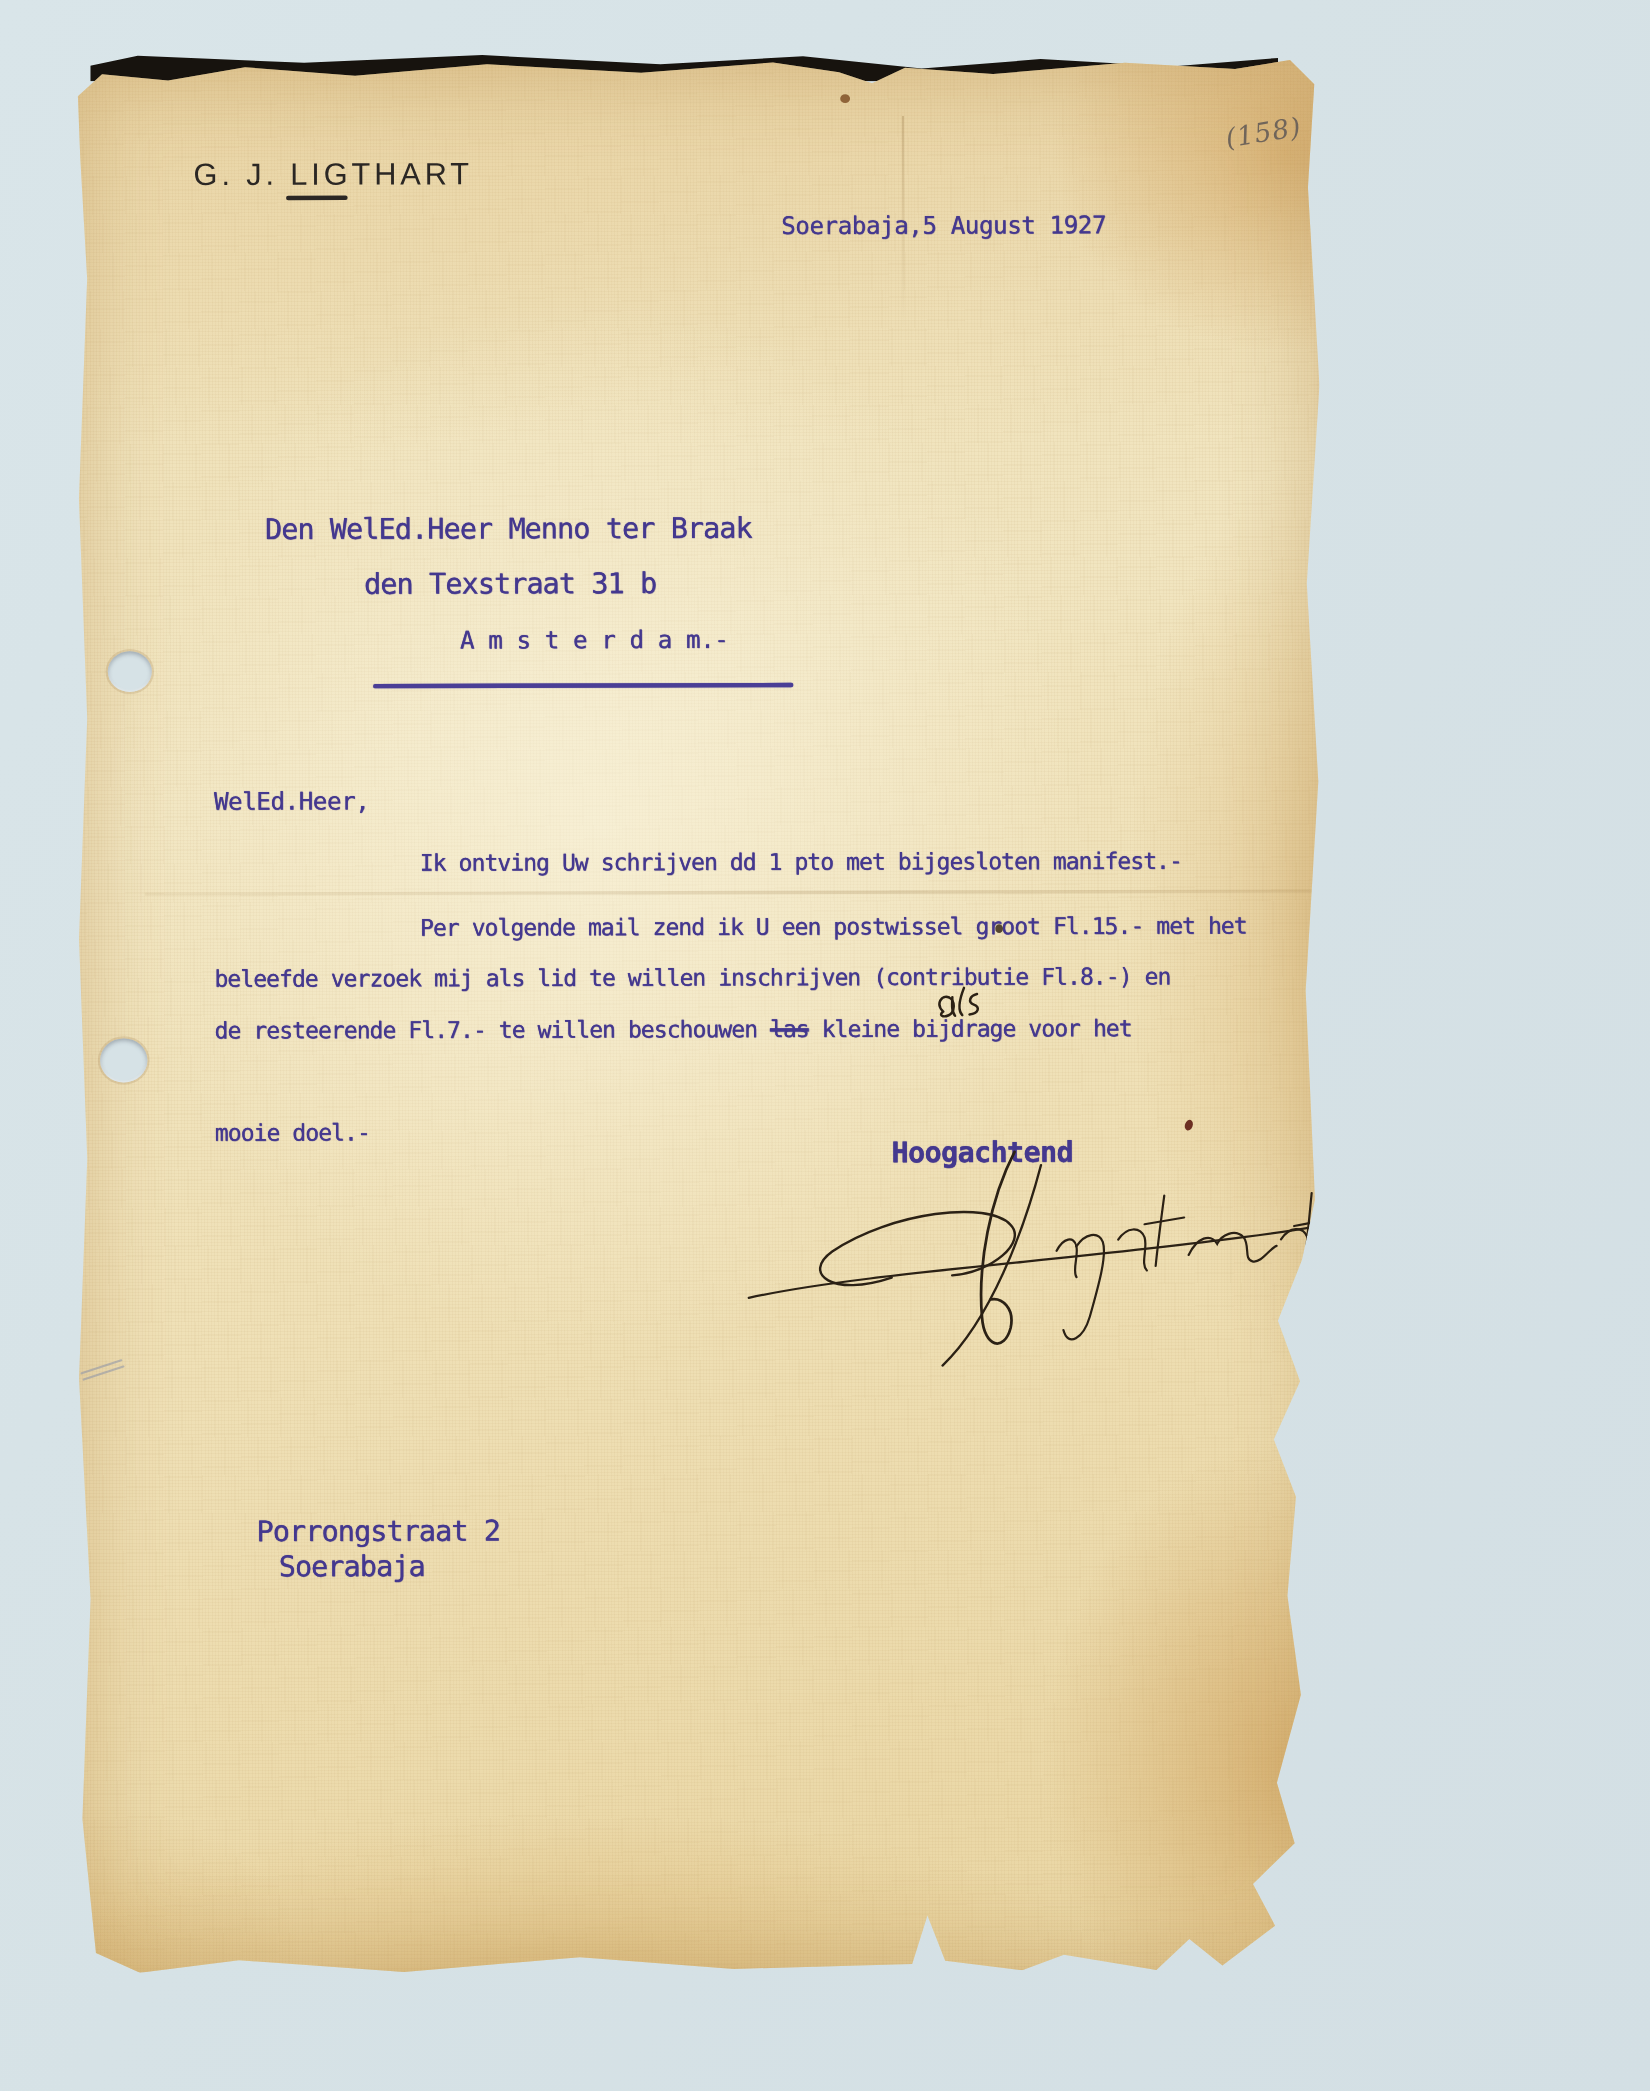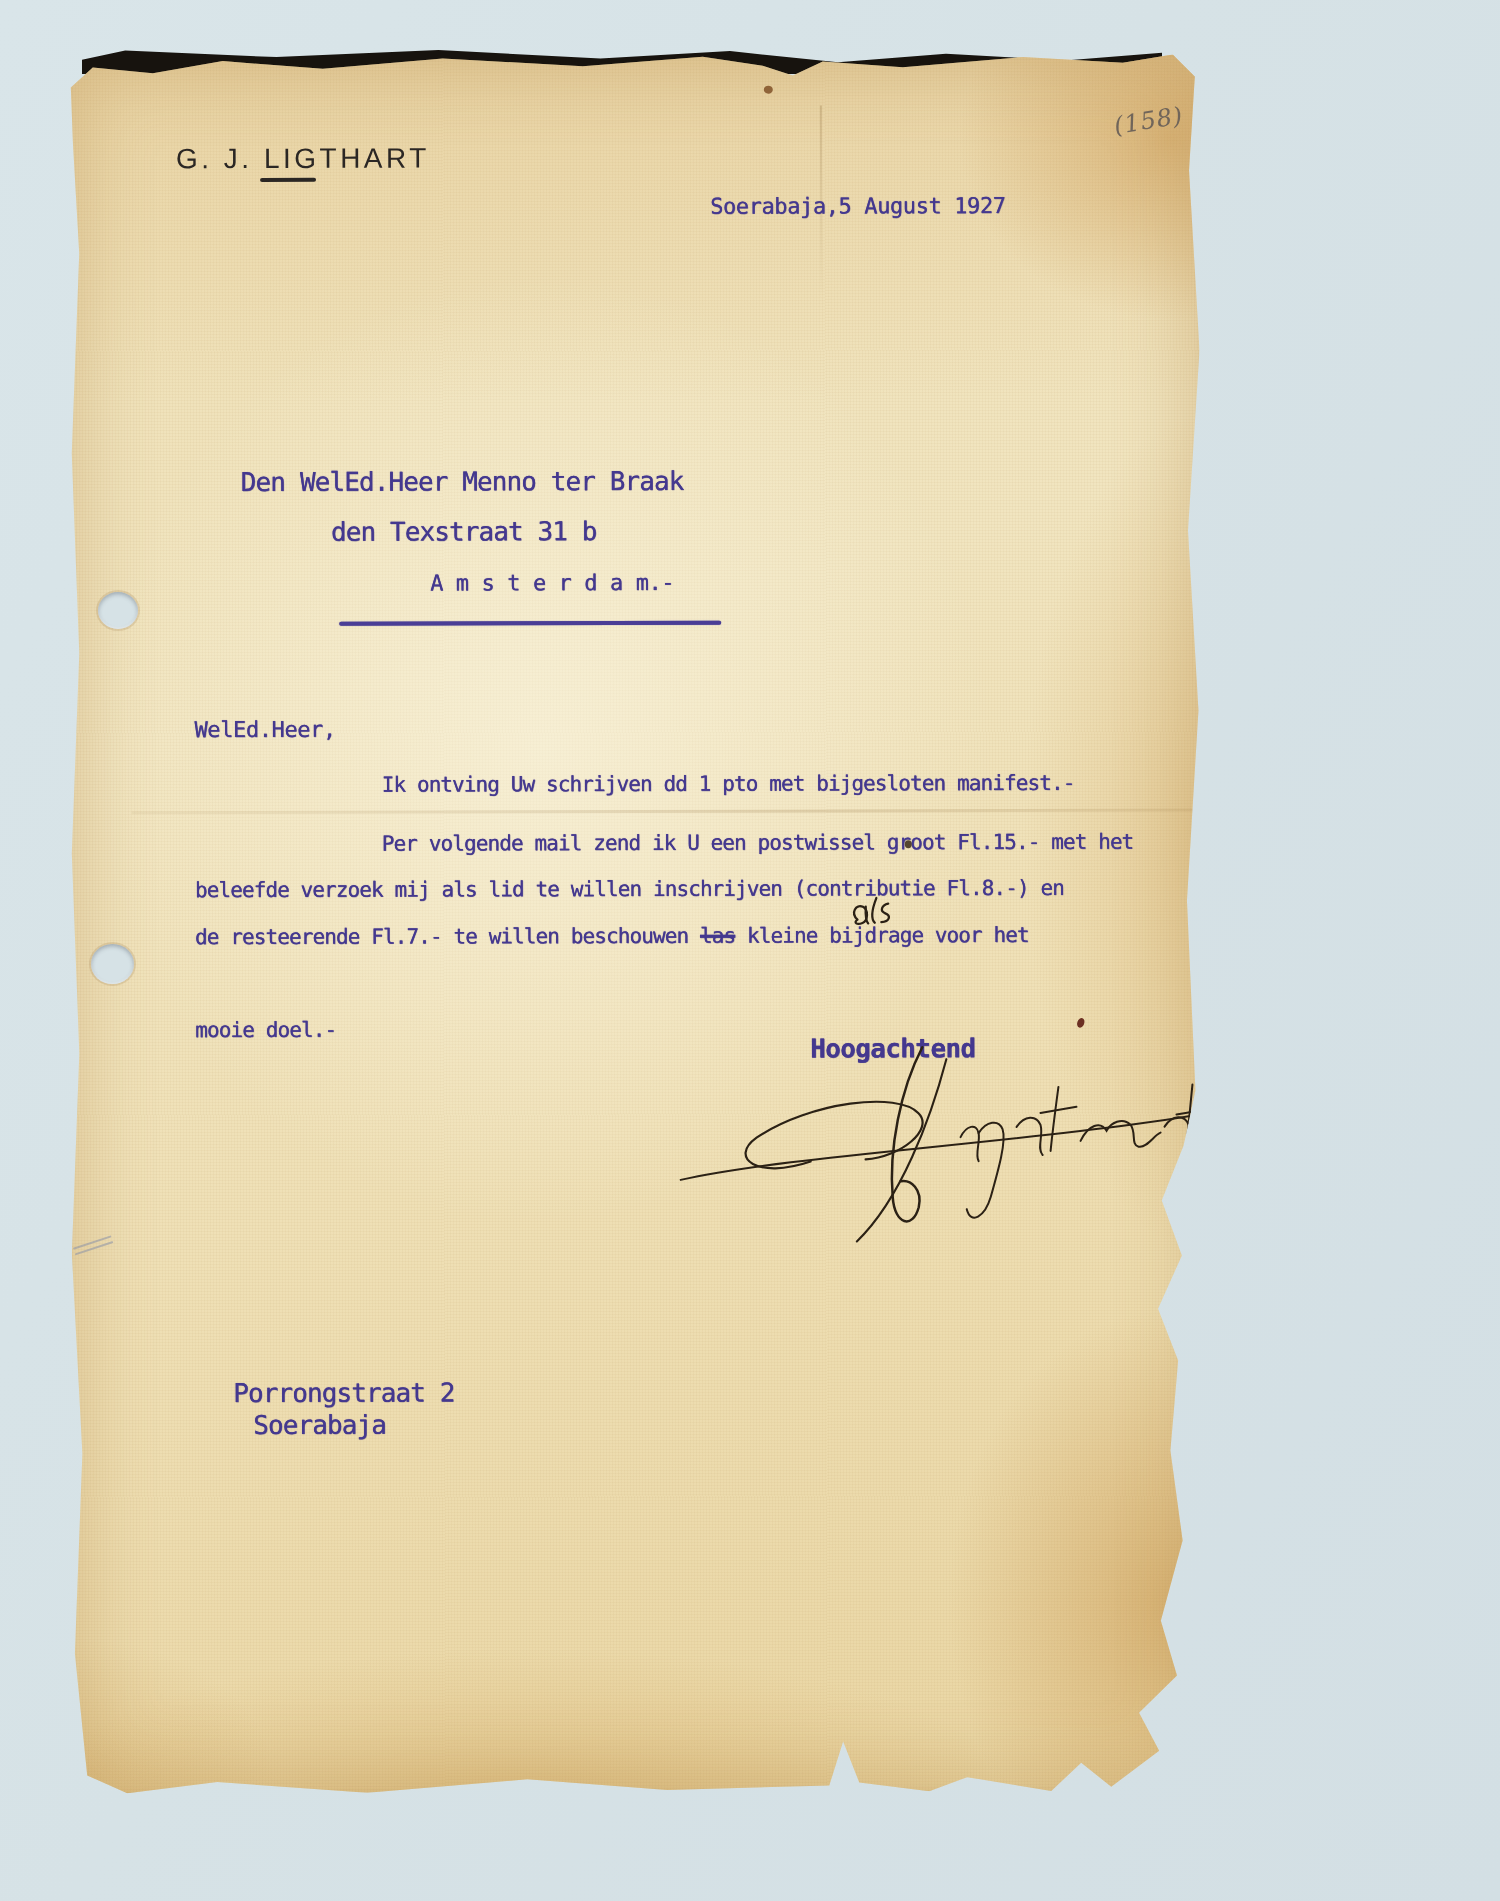--- a/index.html
+++ b/index.html
@@ -71,21 +71,21 @@
 
     <div class="letterhead" style="left:113px;top:90px;">G. J. LIGTHART</div>
     <div class="letterhead-rule" style="left:197px;top:125px;"></div>
 
     <div class="pencil-number" style="left:1051px;top:56px;">(158)</div>
 
     <div class="tw t-md" style="left:647px;top:142px;">Soerabaja,5 August 1927</div>
 
     <div class="tw t-addr" style="left:177px;top:414px;">Den WelEd.Heer Menno ter Braak</div>
     <div class="tw t-addr" style="left:267px;top:464px;">den Texstraat 31 b</div>
-    <div class="tw t-md" style="left:354px;top:518px;margin-left:12px;">A m s t e r d a m.-</div>
+    <div class="tw t-md" style="left:354px;top:518px;">A m s t e r d a m.-</div>
     <div class="addr-rule" style="left:275px;top:569px;"></div>
 
     <div class="tw t-md" style="left:130px;top:664px;">WelEd.Heer,</div>
 
     <div class="tw t-body" style="left:317px;top:720px;">Ik ontving Uw schrijven dd 1 pto met bijgesloten manifest.-</div>
     <div class="tw t-body" style="left:317px;top:779px;">Per volgende mail zend ik U een postwissel groot Fl.15.- met het</div>
     <div class="tw t-body" style="left:130px;top:825px;">beleefde verzoek mij als lid te willen inschrijven (contributie Fl.8.-) en</div>
     <div class="tw t-body" style="left:130px;top:872px;"><span>de resteerende Fl.7.- te willen beschouwen </span><span class="struck">las</span><span> kleine bijdrage voor het</span></div>
     <div class="tw t-body" style="left:130px;top:919px;margin-top:46px;">mooie doel.-</div>
 

